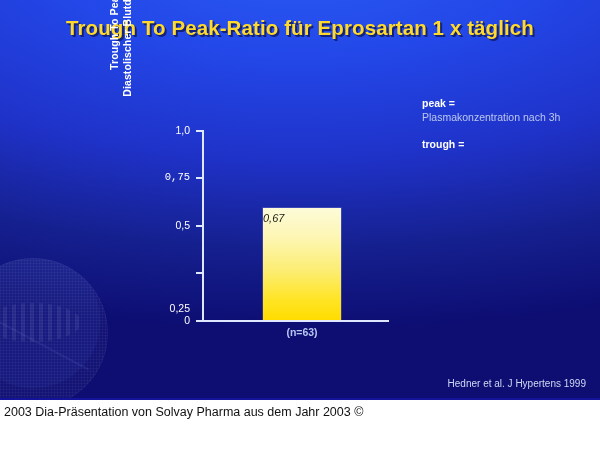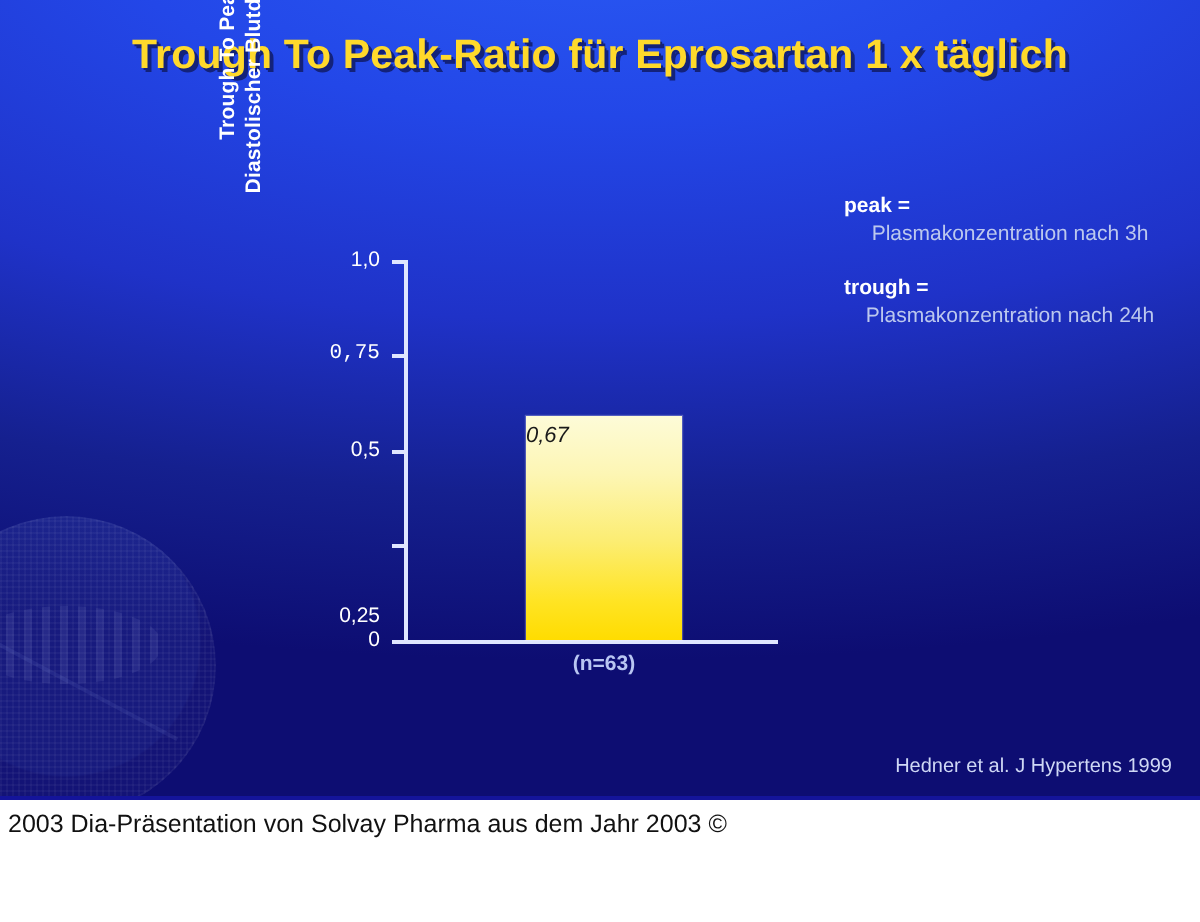--- a/index.html
+++ b/index.html
@@ -89,21 +89,21 @@
   }
   .x-cat{
     position:absolute;left:252px;top:326px;width:100px;text-align:center;
     color:#b9c6f2;font-size:10.5px;font-weight:bold;
   }
 
   
   .notes{position:absolute;left:398px;top:96px;width:190px;}
   .note{margin-bottom:13px;margin-left:24px;}
   .note-term{color:#ffffff;font-size:10.5px;font-weight:bold;line-height:14px;}
-  .note-desc{color:#bcc8ee;font-size:10.5px;line-height:14px;text-align:center;}
+  .note-desc{color:#bcc8ee;font-size:10.5px;line-height:14px;}
 
   .source{
     position:absolute;right:14px;top:378px;
     color:#cfd8f5;font-size:10px;text-align:right;
   }
 
   
   .footer{
     position:relative;width:600px;height:63px;background:#ffffff;
     border-top:2px solid #14149a;
@@ -150,21 +150,20 @@
     <div class="x-cat">(n=63)</div>
   </div>
 
   <div class="notes">
     <div class="note">
       <div class="note-term">peak =</div>
       <div class="note-desc">Plasmakonzentration nach 3h</div>
     </div>
     <div class="note">
       <div class="note-term">trough =</div>
-      <div class="note-desc">Plasmakonzentration nach 24h</div>
     </div>
   </div>
 
   <div class="source">Hedner et al. J Hypertens 1999</div>
 </div>
 
 <div class="footer">
   <div class="footer-text">2003 Dia-Präsentation von Solvay Pharma aus dem Jahr 2003 ©</div>
 </div>
 

